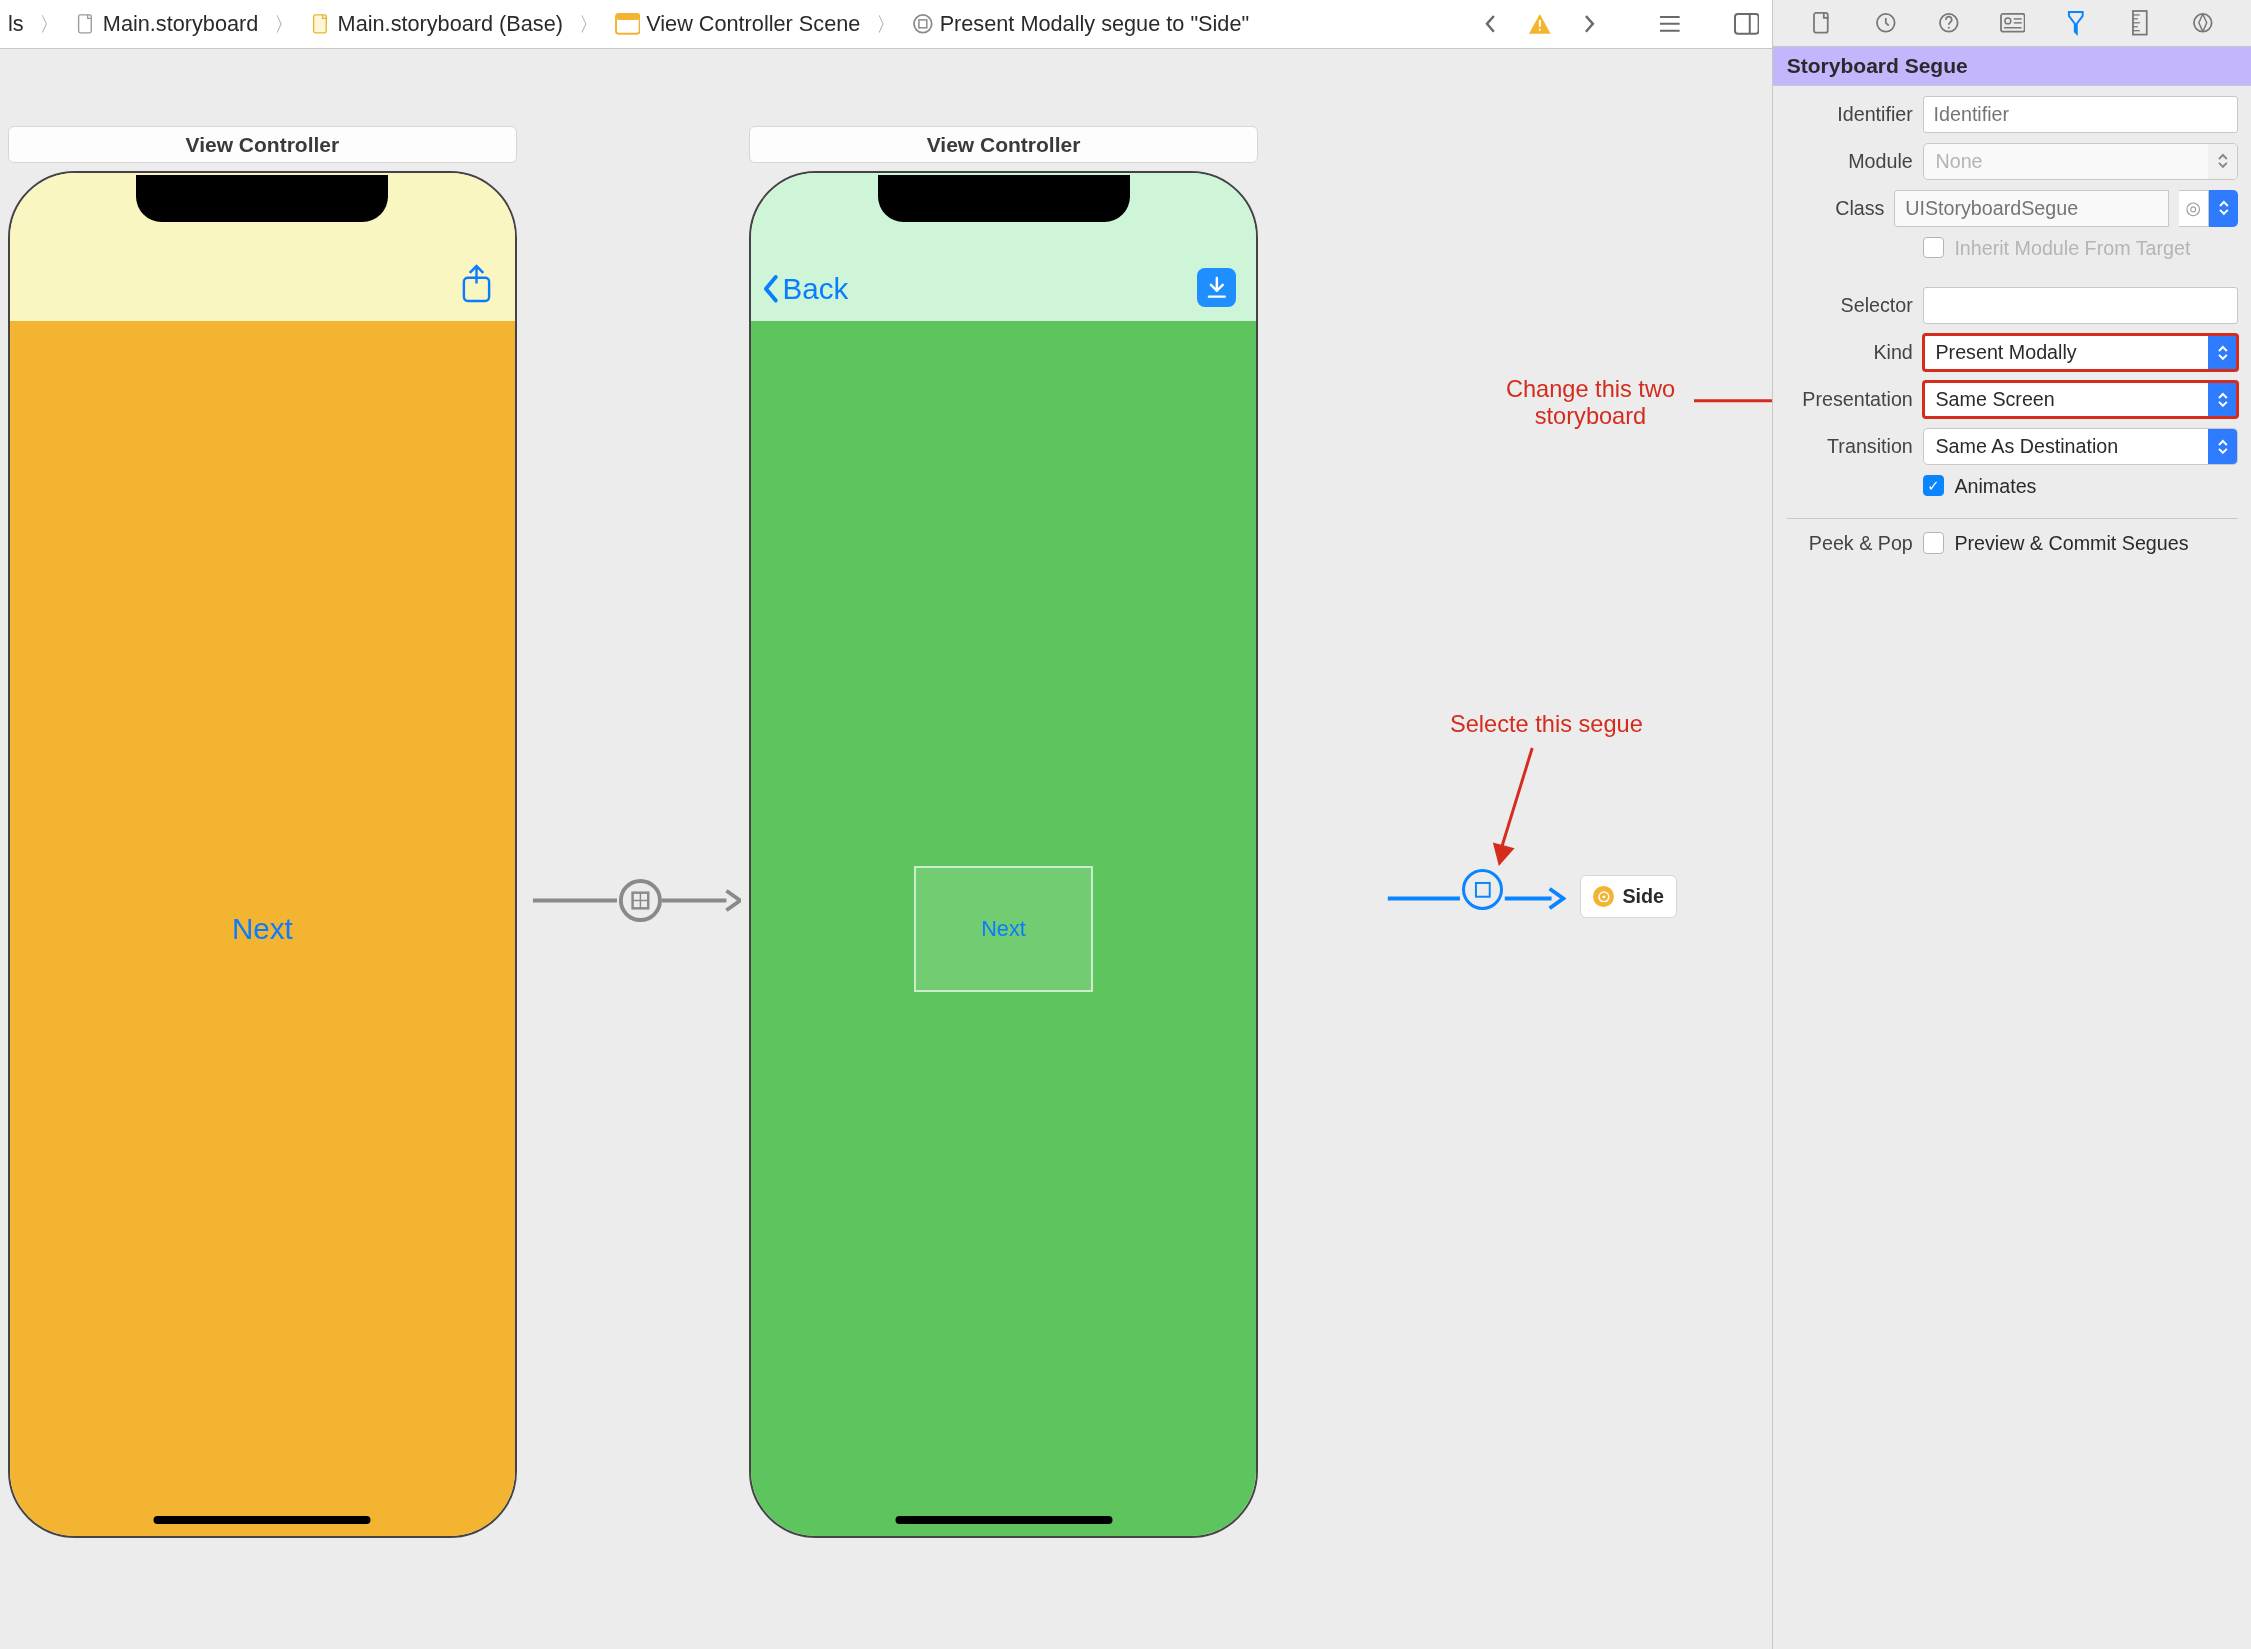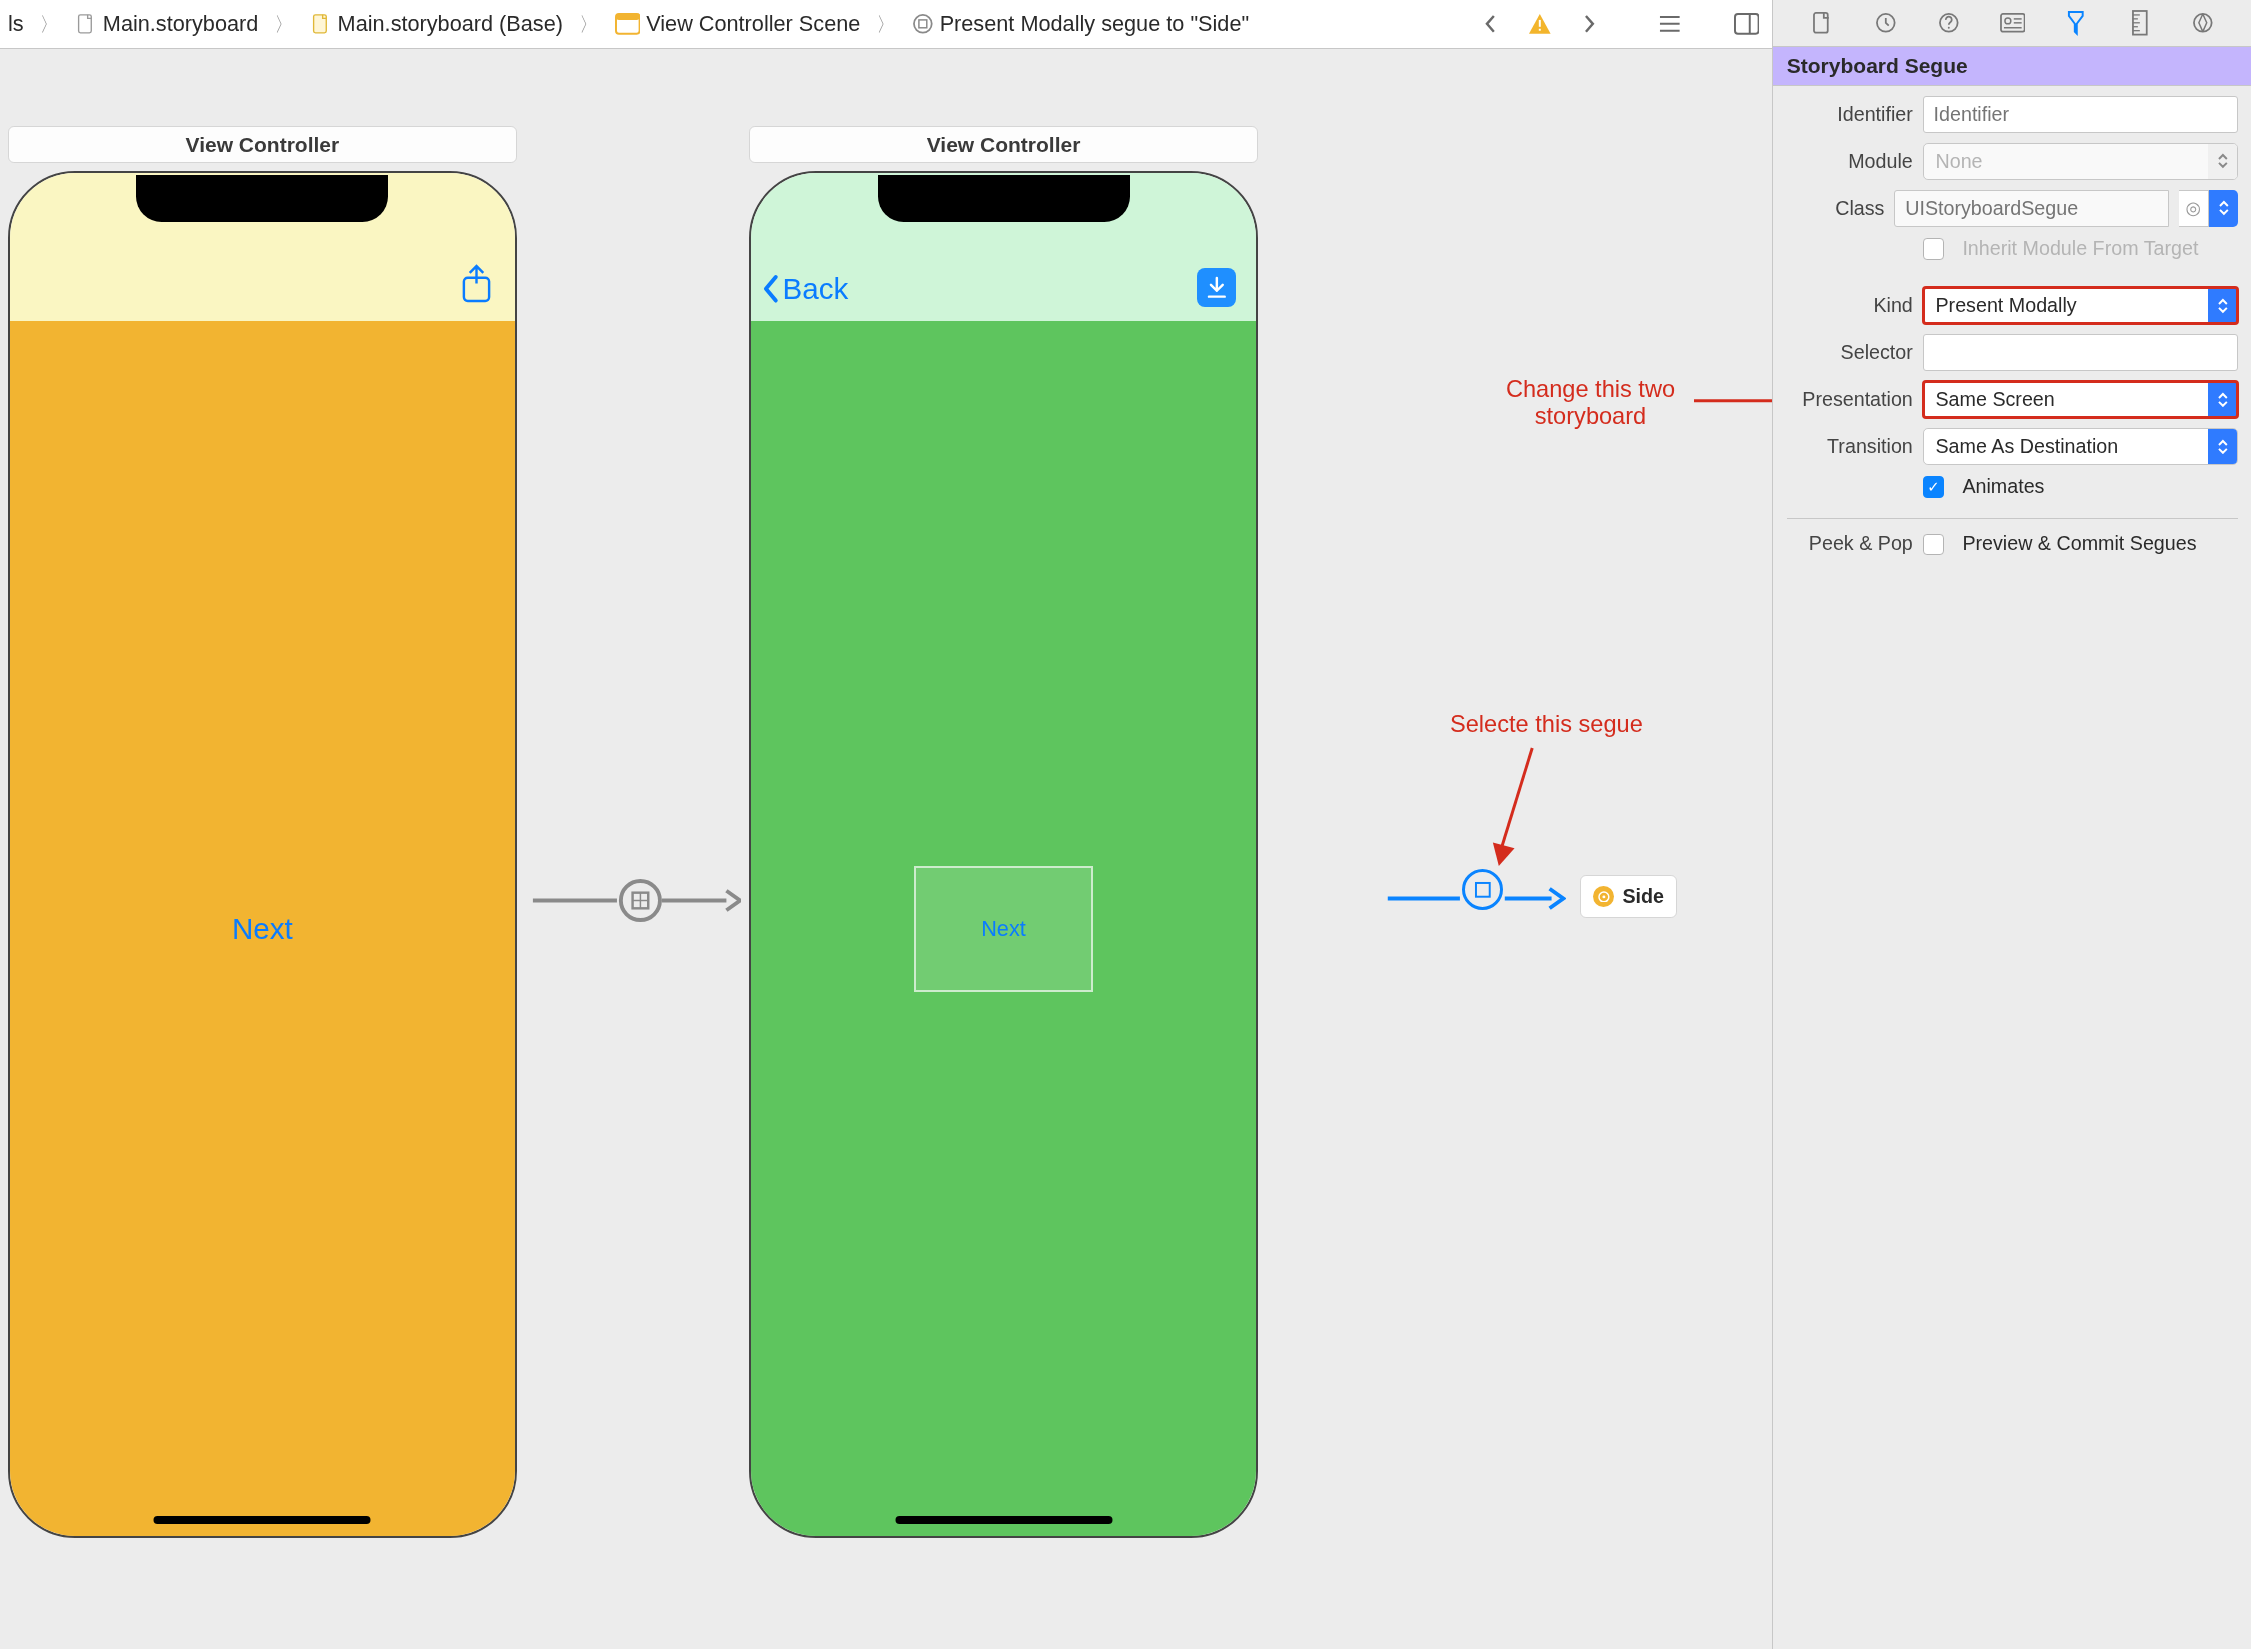--- a/index.html
+++ b/index.html
@@ -70,21 +70,21 @@
   .insp-body{padding:9.9px 13.8px;display:flex;flex-direction:column;gap:9.9px;}
   .row{display:flex;align-items:center;gap:9.9px;}
   .lbl{width:126px;text-align:right;font-size:19.7px;color:#444;}
   .input{flex:1;height:37px;background:#fff;border:1px solid #c7c7c7;border-radius:3px;padding:0 9.9px;font-size:19.7px;}
   .input.dis{background:#f9f9f9;color:#b4b4b4;}
   .input.plain{color:#b4b4b4;}
   .select{flex:1;height:37px;background:#fff;border:1px solid #c7c7c7;border-radius:4.9px;display:flex;align-items:center;overflow:hidden;}
   .select span{flex:1;padding:0 11.8px;font-size:19.7px;}
   .sel-btn{width:29.6px;height:100%;background:#2f7bff;display:flex;align-items:center;justify-content:center;}
   .sel-btn svg{width:11.8px;height:15.8px;}
-  .check{display:flex;align-items:flex-end;gap:18px;font-size:19.7px;}
+  .check{display:flex;align-items:flex-start;gap:10px;font-size:19.7px;}
   .cbox{width:21.7px;height:21.7px;border:1px solid #b4b4b4;border-radius:3.9px;display:flex;align-items:center;justify-content:center;background:#fff;}
   .cbox.on{background:#0a84ff;border-color:#0a84ff;color:#fff;font-size:14.8px;}
   .red-box{outline:3px solid var(--red);outline-offset:-2px;border-radius:3px;}
   .peek{border-top:1px solid var(--border);margin-top:9.9px;padding-top:13.8px;}
   .classrow .input{border-top-right-radius:0;border-bottom-right-radius:0;}
   .class-extra{display:flex;height:37px;}
   .class-o{width:29.6px;border:1px solid #c7c7c7;border-left:none;background:#fff;display:flex;align-items:center;justify-content:center;color:#9a9a9a;font-size:17.7px;}
   .class-arr{width:29.6px;background:#2f7bff;border-radius:0 4.9px 4.9px 0;display:flex;align-items:center;justify-content:center;}
 </style>
 </head>
@@ -344,35 +344,35 @@
       </div>
       <div class="row">
         <div class="lbl"></div>
         <div class="check">
           <div class="cbox"></div>
           <span style="color:#b4b4b4">Inherit Module From Target</span>
         </div>
       </div>
       <div style="height:7.9px"></div>
       <div class="row">
+        <div class="lbl">Selector</div>
+        <input class="input" style="">
+      </div>
+      <div class="row">
         <div class="lbl">Kind</div>
         <div class="select red-box">
           <span>Present Modally</span>
           <div class="sel-btn">
               <svg viewBox="0 0 12 16">
                 <path d="M2 6l4-4 4 4M2 10l4 4 4-4" fill="none" stroke="#fff" stroke-width="2"></path>
               </svg>
             </div>
         </div>
       </div>
       <div class="row">
-        <div class="lbl">Selector</div>
-        <input class="input" style="">
-      </div>
-      <div class="row">
         <div class="lbl">Presentation</div>
         <div class="select red-box">
           <span>Same Screen</span>
           <div class="sel-btn">
               <svg viewBox="0 0 12 16">
                 <path d="M2 6l4-4 4 4M2 10l4 4 4-4" fill="none" stroke="#fff" stroke-width="2"></path>
               </svg>
             </div>
         </div>
       </div>

